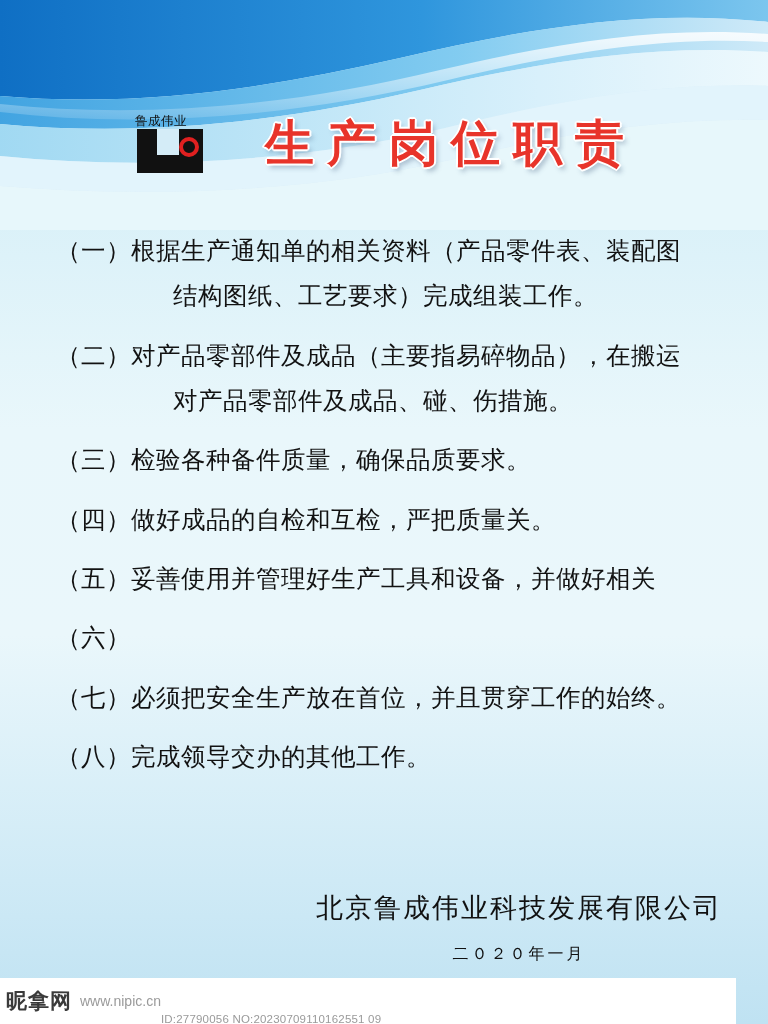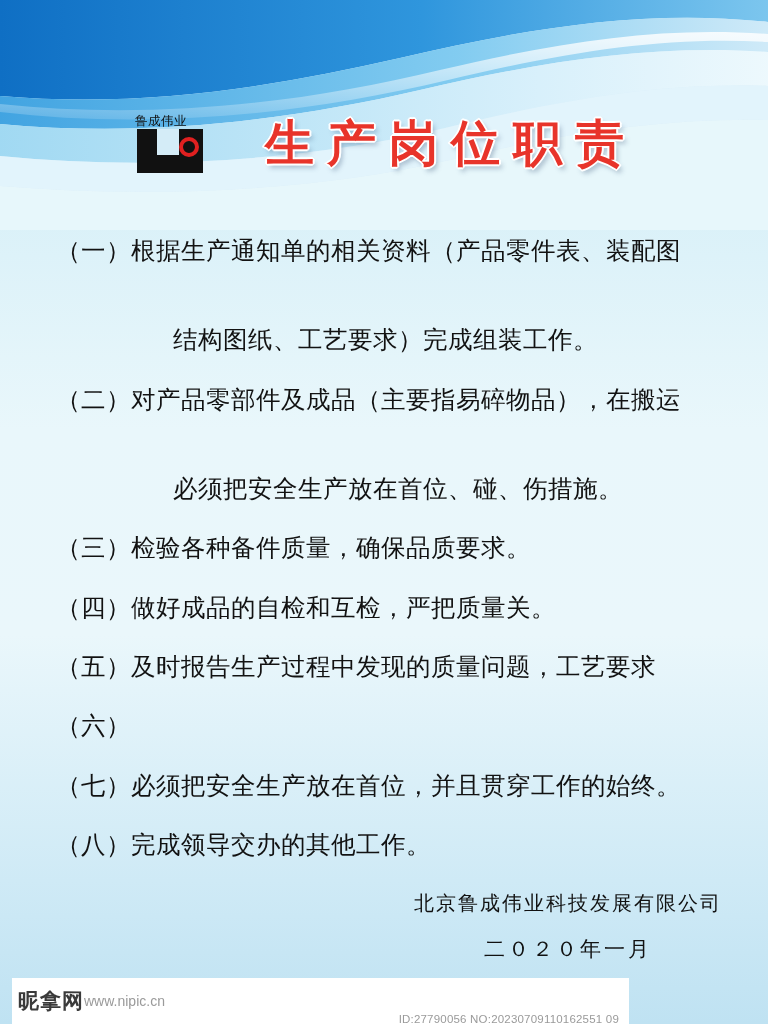--- a/index.html
+++ b/index.html
@@ -128,70 +128,69 @@
     flex: 0 0 auto;
     white-space: nowrap;
   }
   .clause-text {
     flex: 1 1 auto;
     text-indent: 0;
   }
   .clause-text .line2 {
     display: block;
     padding-left: 42px;
-    margin-top: 44px;
   }
 
   
   .signature {
     position: absolute;
     right: 46px;
     top: 890px;
     text-align: center;
     font-family: "DejaVu Sans", sans-serif;
     color: #111;
   }
   .sig-company {
-    font-size: 20px;
+    font-size: 27px;
     letter-spacing: 2px;
     white-space: nowrap;
   }
   .sig-date {
     margin-top: 18px;
-    font-size: 21px;
+    font-size: 16px;
     letter-spacing: 3px;
     white-space: nowrap;
   }
 
   
   .watermark-bar {
     position: absolute;
-    left: 12px;
+    left: 0;
     bottom: 0;
-    width: 617px;
+    width: 736px;
     height: 46px;
     background: #ffffff;
     display: flex;
     align-items: center;
-    justify-content: space-between;
     box-sizing: border-box;
     padding: 0 10px 0 6px;
   }
   .wm-left {
     display: flex;
     align-items: center;
   }
   .wm-logo {
     font-family: "DejaVu Sans", sans-serif;
     font-size: 21px;
     font-weight: bold;
     color: #3a3a3a;
     letter-spacing: 1px;
   }
   .wm-url {
+    margin-left: 8px;
     font-size: 14px;
     color: #9a9a9a;
     font-family: "Liberation Sans", sans-serif;
   }
   .wm-id {
     font-size: 11.5px;
     color: #9a9a9a;
     font-family: "Liberation Sans", sans-serif;
     letter-spacing: 0.2px;
     margin-top: 36px;
@@ -259,42 +258,42 @@
       <span class="clause-text">
         <span>根据生产通知单的相关资料（产品零件表、装配图</span>
         <span class="line2">结构图纸、工艺要求）完成组装工作。</span>
       </span>
     </div>
 
     <div class="clause">
       <span class="clause-num">（二）</span>
       <span class="clause-text">
         <span>对产品零部件及成品（主要指易碎物品），在搬运</span>
-        <span class="line2">必须把安全生产放在首位、碰、伤措施。</span>
+        <span class="line2">对产品零部件及成品、碰、伤措施。</span>
       </span>
     </div>
 
     <div class="clause">
       <span class="clause-num">（三）</span>
       <span class="clause-text">
         <span>检验各种备件质量，确保品质要求。</span>
       </span>
     </div>
 
     <div class="clause">
       <span class="clause-num">（四）</span>
       <span class="clause-text">
         <span>做好成品的自检和互检，严把质量关。</span>
       </span>
     </div>
 
     <div class="clause">
       <span class="clause-num">（五）</span>
       <span class="clause-text">
-        <span>及时报告生产过程中发现的质量问题，工艺要求</span>
+        <span>妥善使用并管理好生产工具和设备，并做好相关</span>
       </span>
     </div>
 
     <div class="clause">
       <span class="clause-num">（六）</span>
     </div>
 
     <div class="clause">
       <span class="clause-num">（七）</span>
       <span class="clause-text">

